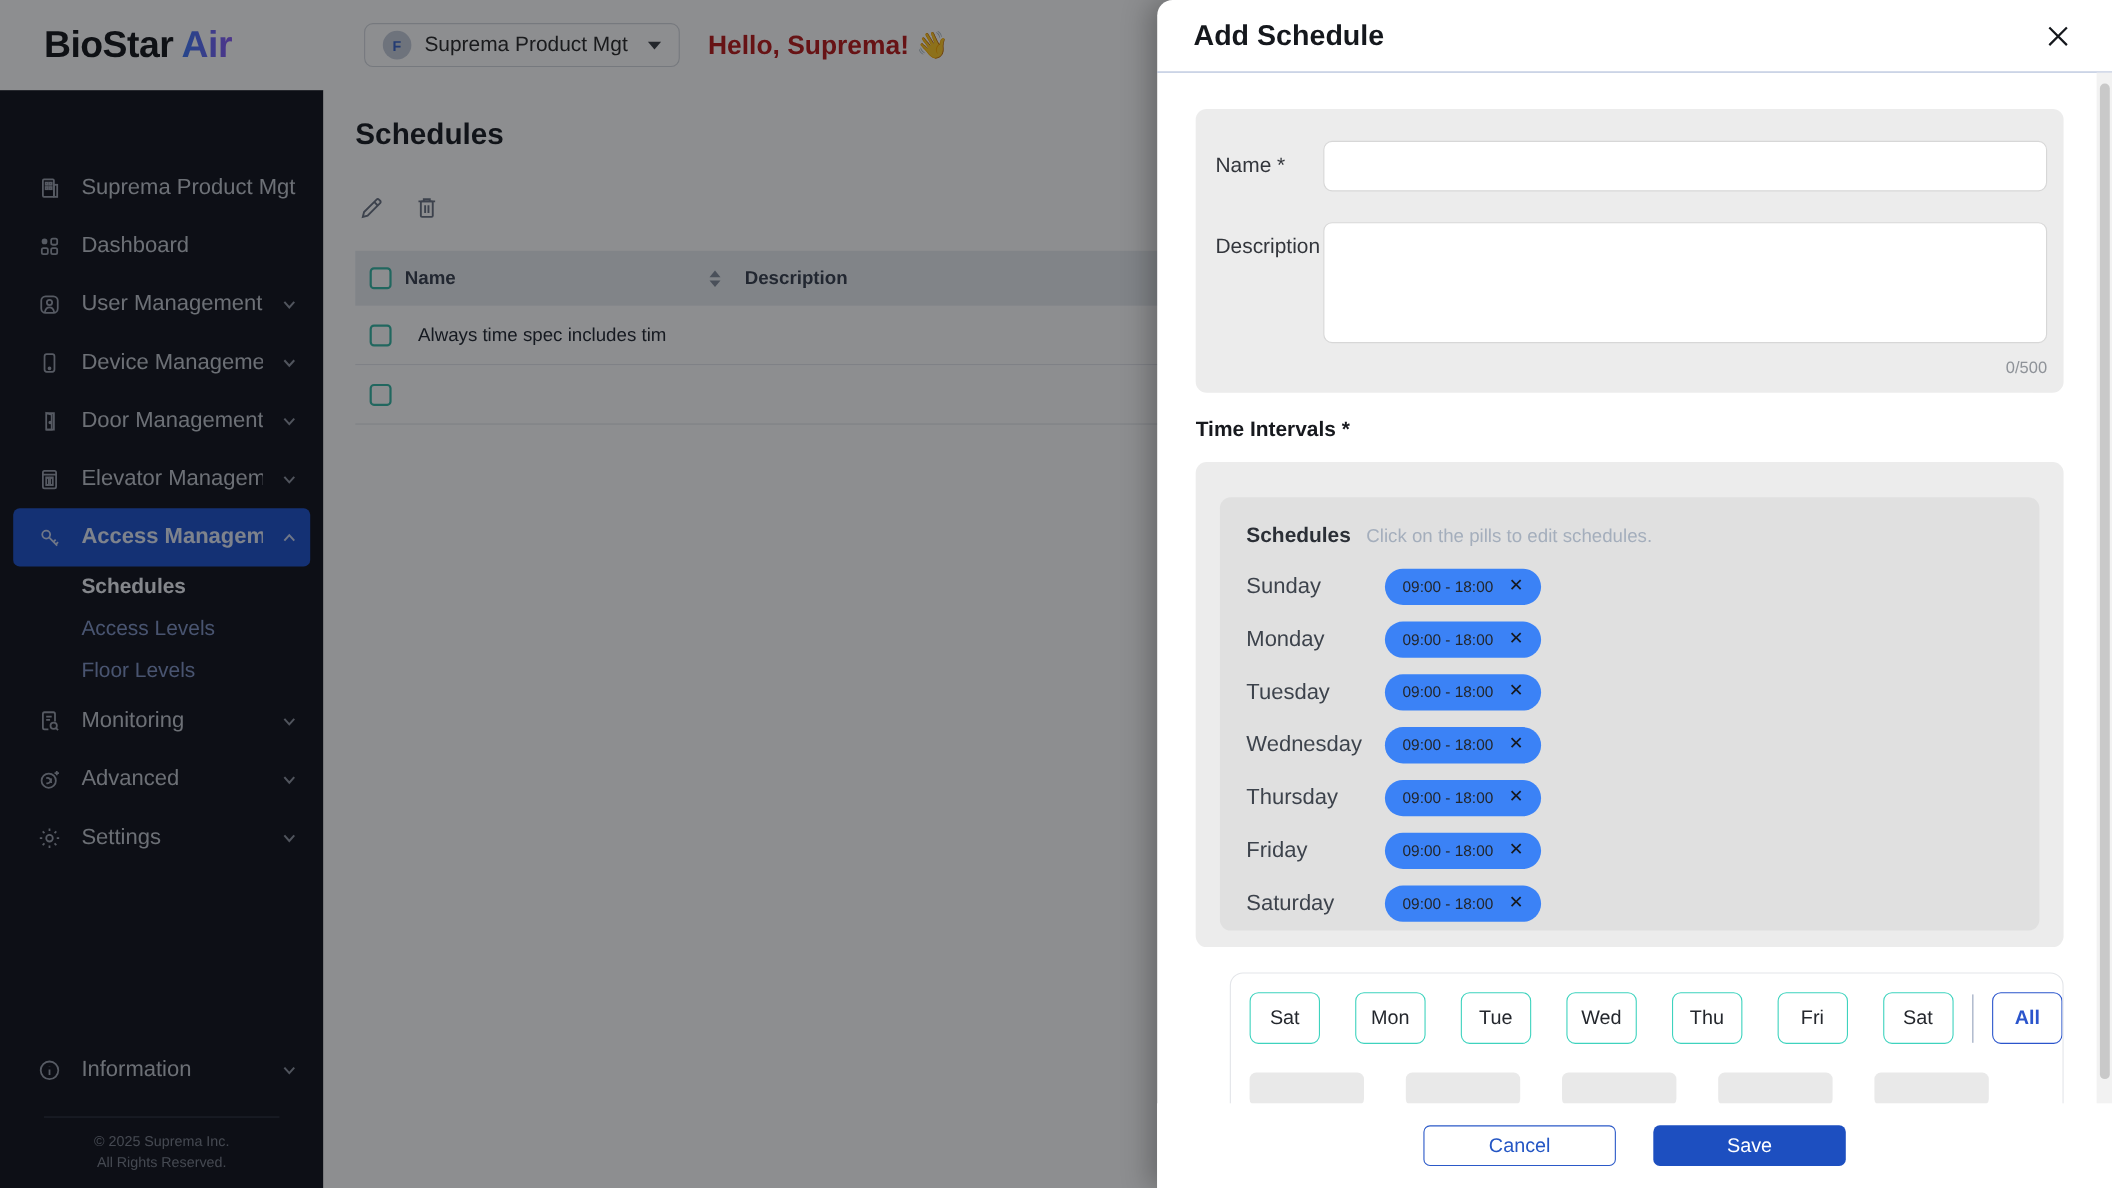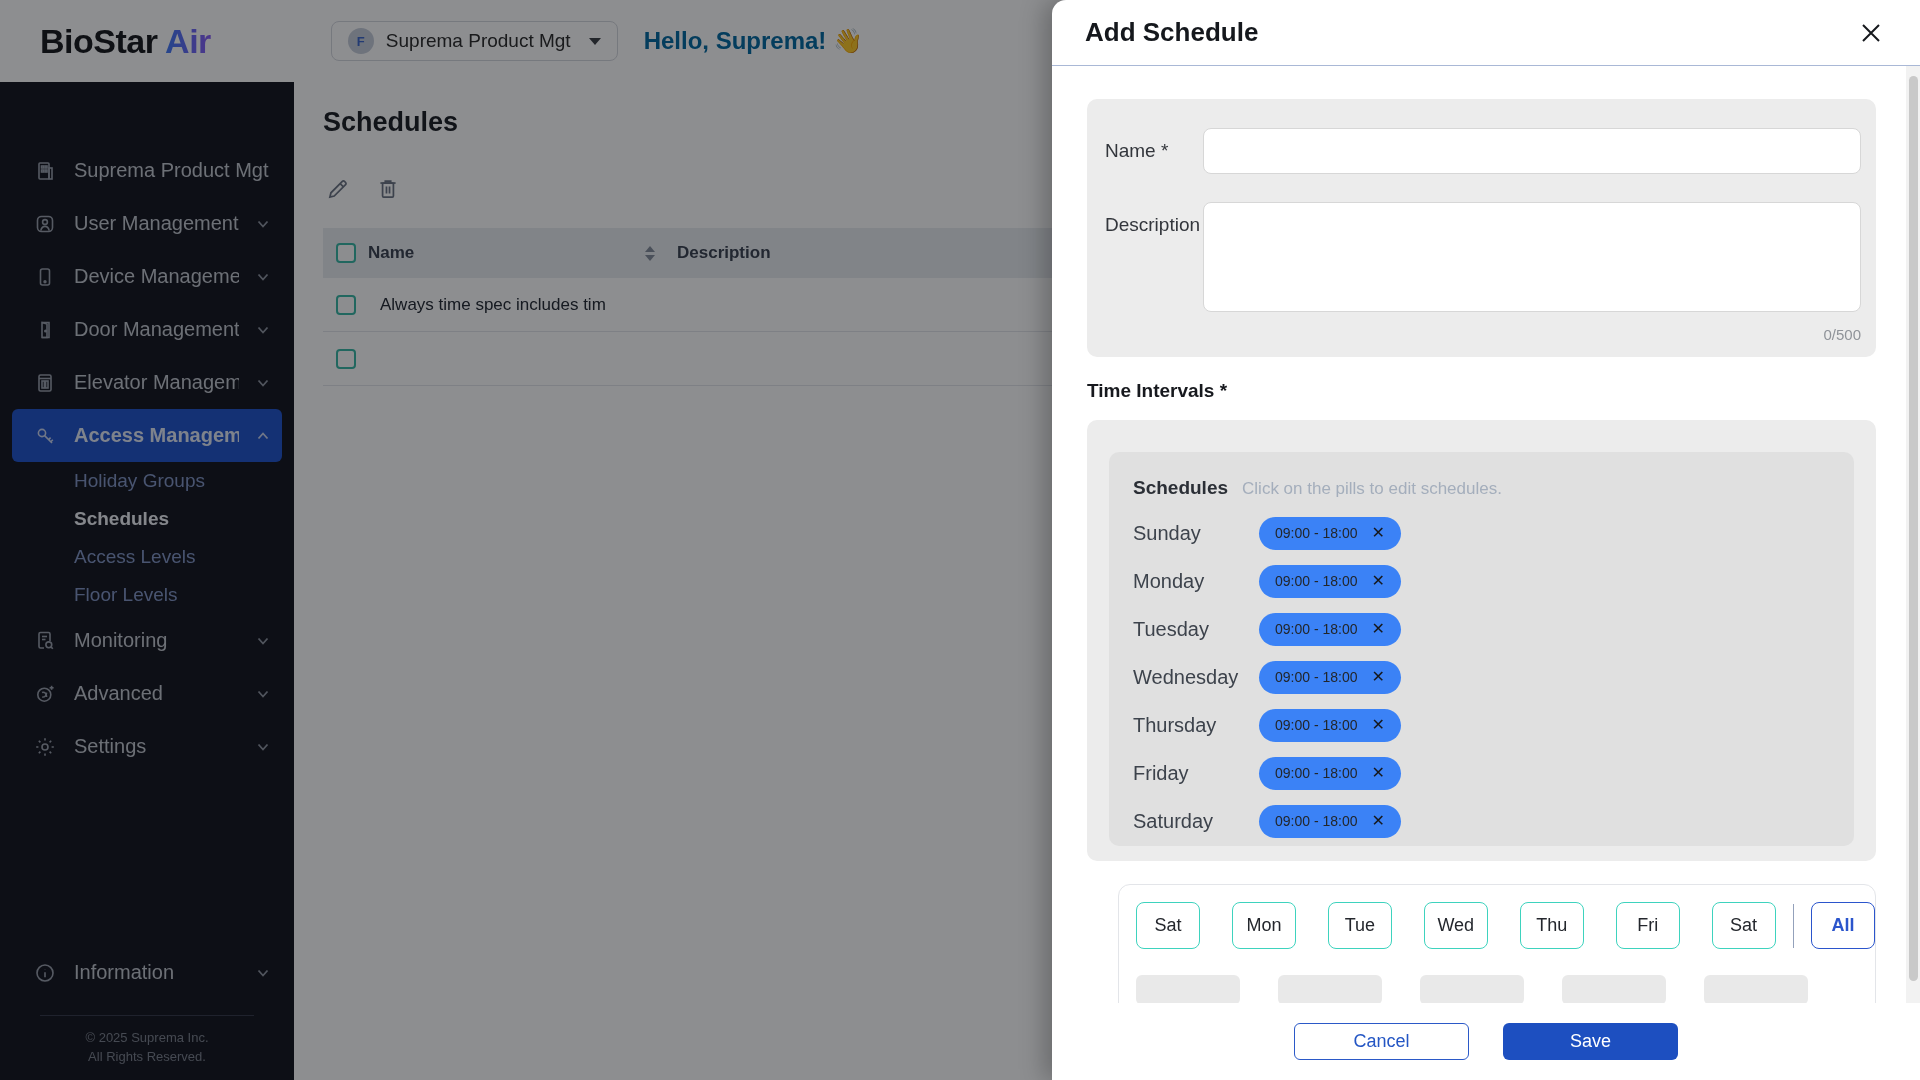--- a/index.html
+++ b/index.html
@@ -12,21 +12,21 @@
     display:flex; align-items:center; }
   .logo { margin-left:40px; font-size:34px; font-weight:700; letter-spacing:-0.5px; color:#17181c; white-space:nowrap; }
   .logo .air { background:linear-gradient(90deg,#3f7af5,#8a5cf5); -webkit-background-clip:text; background-clip:text; color:transparent; }
   .tenant { margin-left:120px; height:40px; display:flex; align-items:center; gap:12px;
     border:1px solid #d5d8de; border-radius:8px; padding:0 16px; cursor:pointer; }
   .tenant-avatar { width:26px; height:26px; border-radius:50%; background:#c6cdda; color:#3b66c9;
     font-size:13px; font-weight:700; display:flex; align-items:center; justify-content:center; }
   .tenant-name { font-size:19px; color:#2b2b2b; }
   .caret { width:0; height:0; border-left:6px solid transparent; border-right:6px solid transparent;
     border-top:7px solid #3c3f45; margin-left:6px; }
-  .greeting { margin-left:26px; font-size:24px; font-weight:600; color:#0369a1; }
+  .greeting { margin-left:26px; font-size:24px; font-weight:600; color:#b91c1c; }
 
   .sidebar { position:absolute; left:0; top:82px; width:294px; height:998px; background:#14161f; }
   .nav { padding-top:62px; }
   .nav-row { height:53px; display:flex; align-items:center; padding:0 24px 0 33px; gap:17px; cursor:pointer; }
   .nav-row .nav-ic { width:24px; height:24px; flex:0 0 24px; color:#9aa0ac; }
   .nav-row .nav-label { flex:1; font-size:20px; color:#c3c7cf; white-space:nowrap; overflow:hidden; }
   .nav-chev { width:14px; height:14px; color:#8f95a1; flex:0 0 14px; }
   .nav-row.active { background:#2053cc; margin:0 12px; border-radius:6px; padding:0 12px 0 21px; }
   .nav-row.active .nav-label { color:#e4eaf8; font-weight:600; }
   .nav-row.active .nav-ic, .nav-row.active .nav-chev { color:#c9d4ef; }
@@ -143,20 +143,29 @@
             <rect x="16" y="9" width="3" height="11"></rect>
             <rect x="8.5" y="7" width="2" height="2"></rect>
             <rect x="12" y="7" width="2" height="2"></rect>
             <rect x="8.5" y="11" width="2" height="2"></rect>
             <rect x="12" y="11" width="2" height="2"></rect>
           </svg>
         <span class="nav-label">Suprema Product Mgt</span>
       </div>
       <div class="nav-row">
         <svg class="nav-ic" viewBox="0 0 24 24" fill="none" stroke="currentColor" stroke-width="1.6">
+            <circle cx="7.5" cy="7.5" r="2.6" fill="currentColor" stroke="none"></circle>
+            <rect x="13.5" y="5" width="5.5" height="5.5" rx="1.5"></rect>
+            <rect x="5" y="13.5" width="5.5" height="5.5" rx="1.5"></rect>
+            <rect x="13.5" y="13.5" width="5.5" height="5.5" rx="1.5"></rect>
+          </svg>
+        <span class="nav-label">Dashboard</span>
+      </div>
+      <div class="nav-row">
+        <svg class="nav-ic" viewBox="0 0 24 24" fill="none" stroke="currentColor" stroke-width="1.6">
             <rect x="4.5" y="4.5" width="15" height="15" rx="4"></rect>
             <circle cx="12" cy="10" r="2.4"></circle>
             <path d="M7.8 18.6c.6-2.8 2.1-4.2 4.2-4.2s3.6 1.4 4.2 4.2"></path>
           </svg>
         <span class="nav-label">User Management</span>
         <svg class="nav-chev" viewBox="0 0 14 14" fill="none" stroke="currentColor" stroke-width="1.8">
             <path d="M2.5 4.5 L7 9.5 L11.5 4.5"></path>
           </svg>
       </div>
       <div class="nav-row">
@@ -197,23 +206,20 @@
             <circle cx="9" cy="9" r="3.6"></circle>
             <path d="M11.6 11.6 L19 19"></path>
             <path d="M15.6 15.6 L17.6 13.6"></path>
             <path d="M17.8 17.8 L19.8 15.8"></path>
           </svg>
         <span class="nav-label">Access Management</span>
         <svg class="nav-chev" viewBox="0 0 14 14" fill="none" stroke="currentColor" stroke-width="1.8">
             <path d="M2.5 9.5 L7 4.5 L11.5 9.5"></path>
           </svg>
       </div>
-      <div class="sub-row">
-          <span>Holiday Groups</span>
-        </div>
       <div class="sub-row current">
           <span>Schedules</span>
         </div>
       <div class="sub-row">
           <span>Access Levels</span>
         </div>
       <div class="sub-row">
           <span>Floor Levels</span>
         </div>
       <div class="nav-row">

